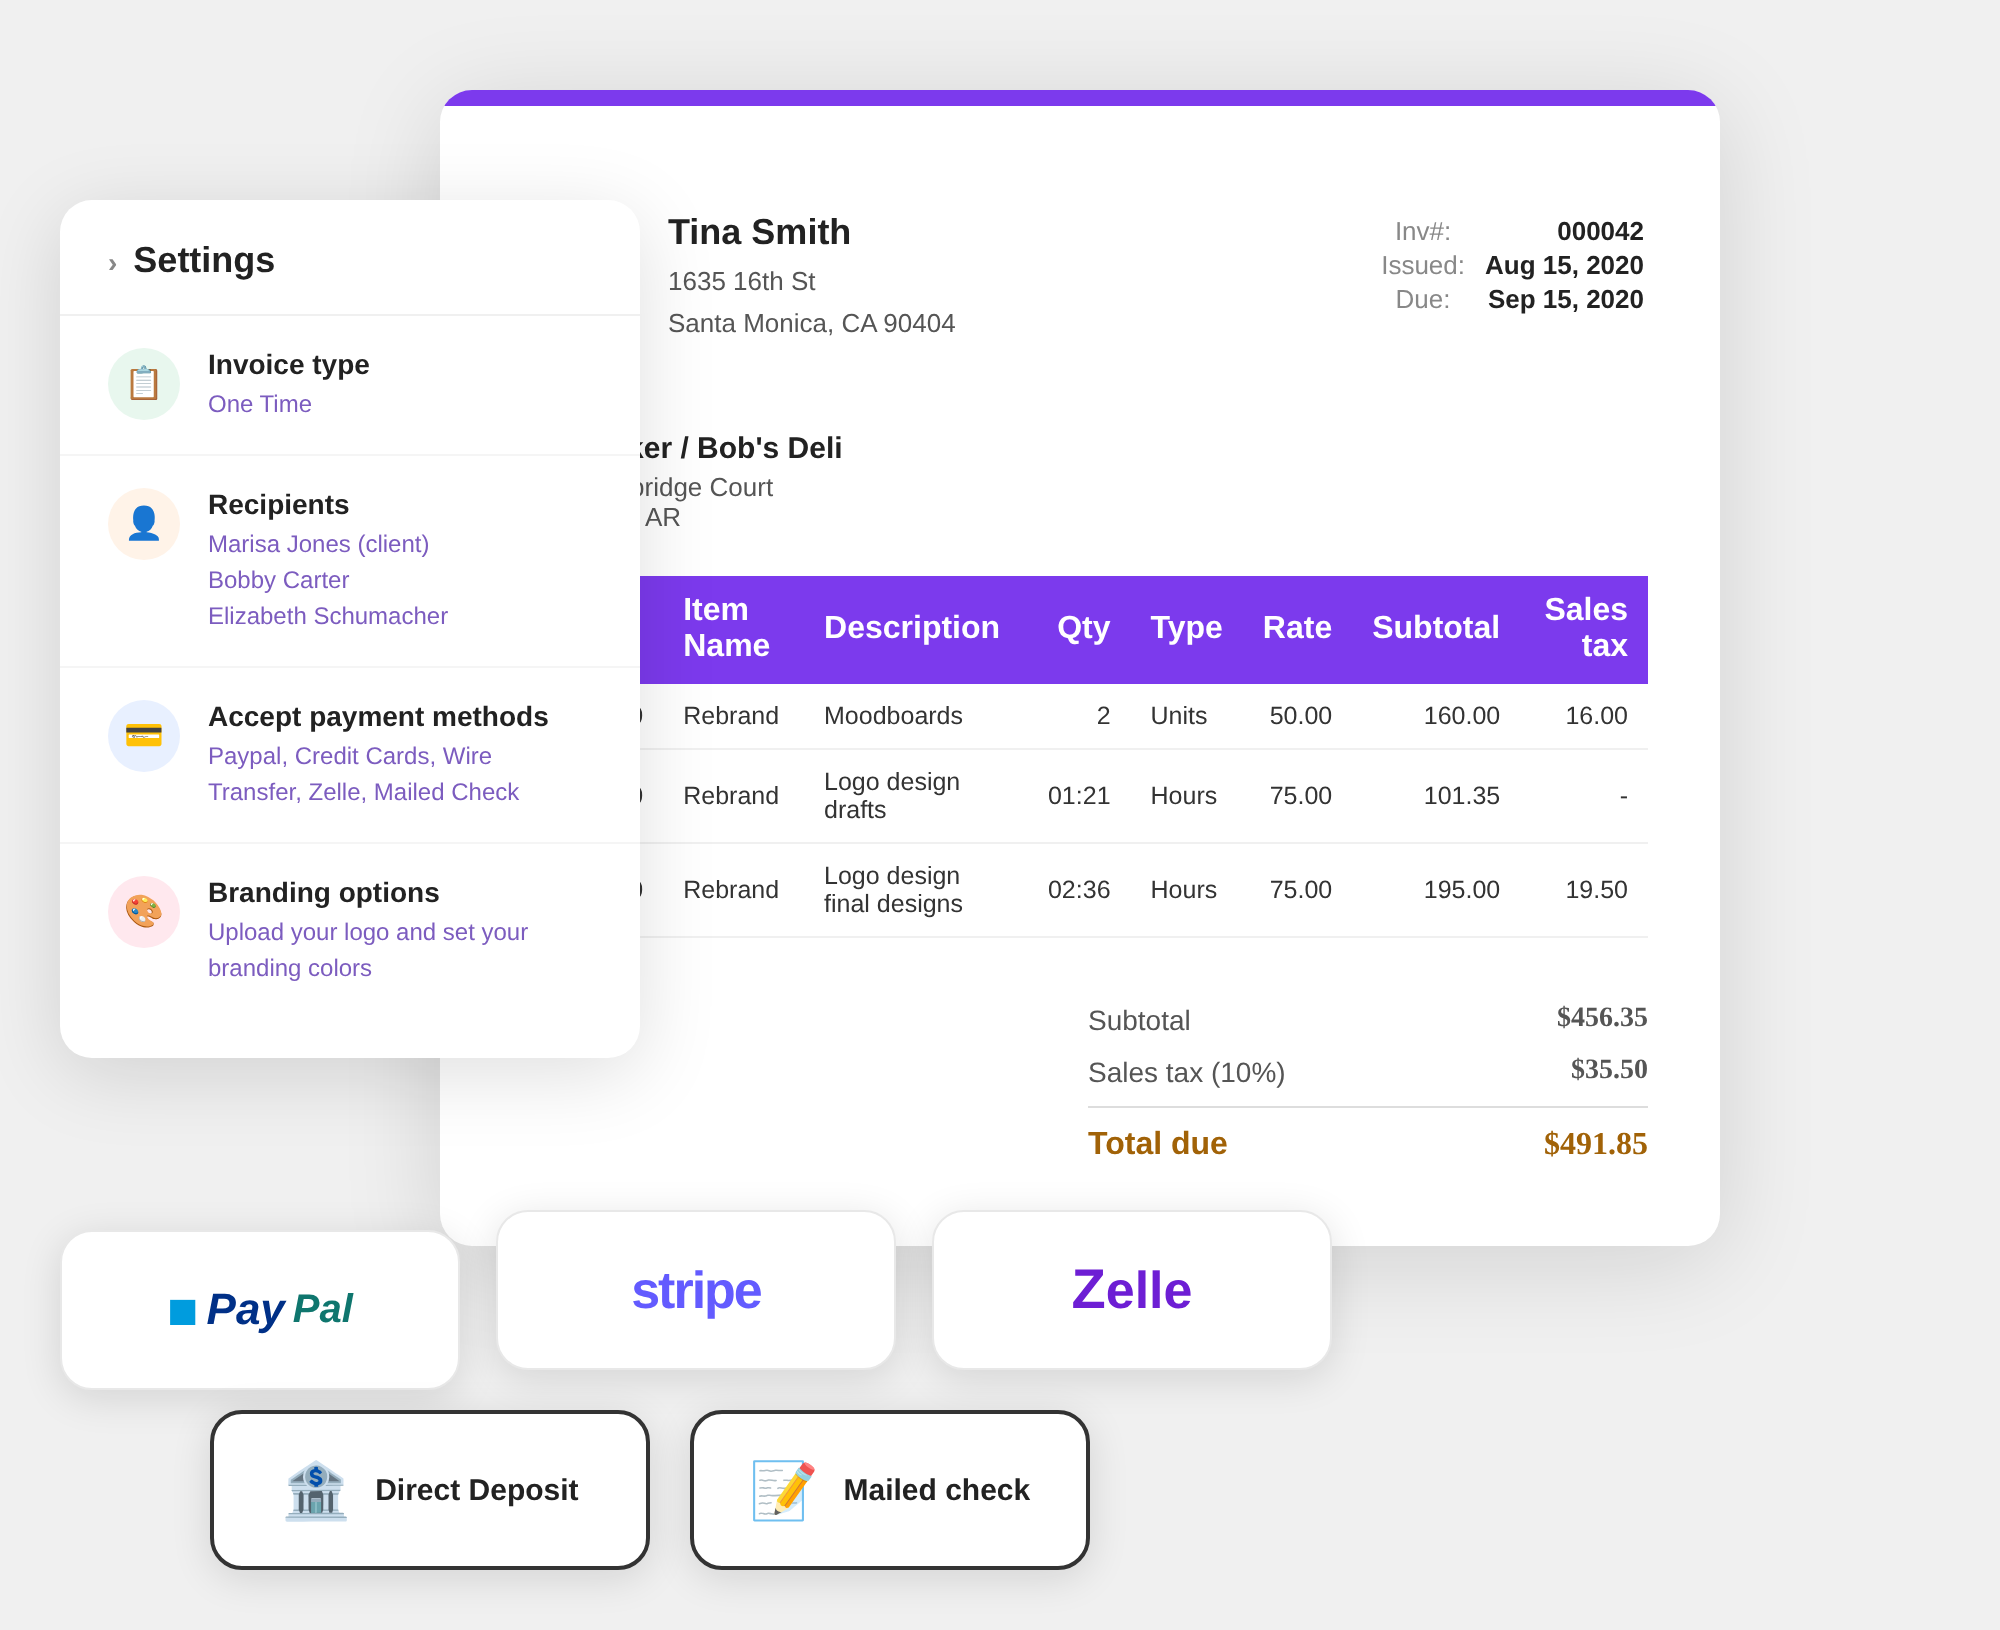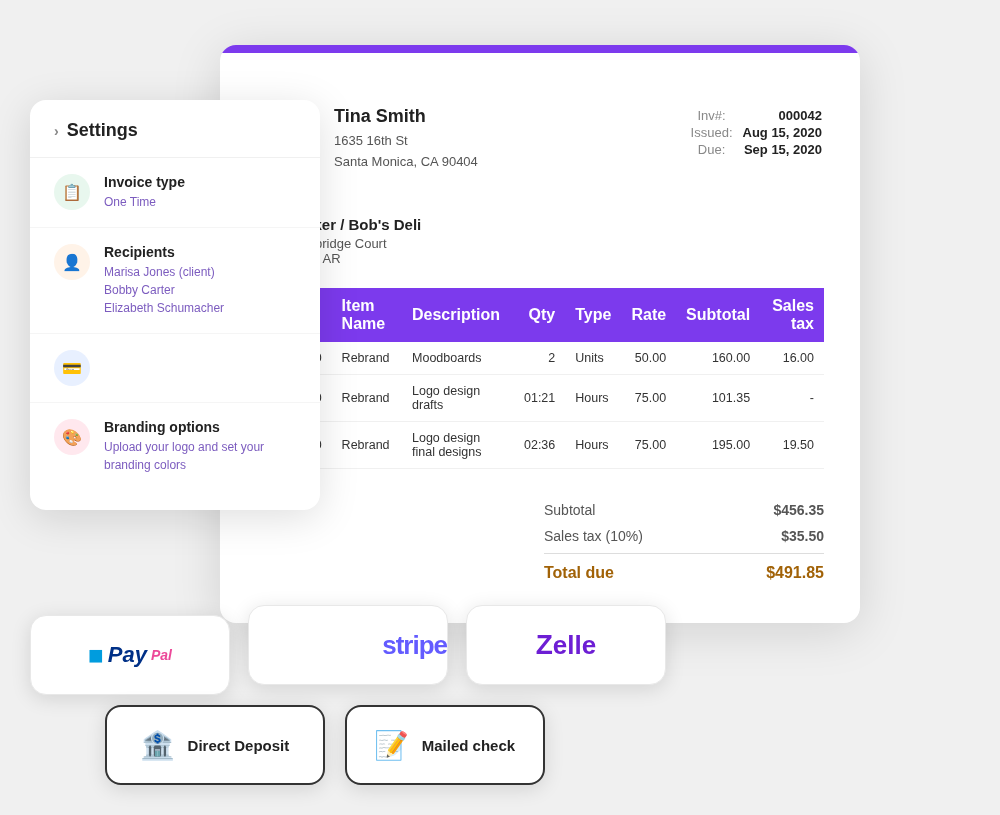--- a/index.html
+++ b/index.html
@@ -207,21 +207,21 @@
       color: #555;
     }
     .totals-row.total-due {
       font-size: 16px;
       font-weight: 700;
       color: #a16207;
       border-top: 1.5px solid #ddd;
       padding-top: 10px;
       margin-top: 4px;
     }
-    .totals-row span:last-child { font-weight: 600; }
+    .totals-row span:last-child { font-weight: 600; font-family: Liberation Serif, serif; }
 
     
     .payment-badge {
       position: absolute;
       background: #fff;
       border-radius: 16px;
       box-shadow: 0 4px 20px rgba(0,0,0,0.12);
       display: flex;
       align-items: center;
       justify-content: center;
@@ -234,21 +234,20 @@
       width: 200px;
       height: 80px;
       border: 1.5px solid #e8e8e8;
     }
     .stripe-badge {
       left: 248px;
       bottom: 130px;
       width: 200px;
       height: 80px;
       border: 1.5px solid #e8e8e8;
-      justify-content: flex-end;
     }
     .zelle-badge {
       left: 466px;
       bottom: 130px;
       width: 200px;
       height: 80px;
       border: 1.5px solid #e8e8e8;
     }
     .direct-deposit-badge {
       left: 105px;
@@ -312,20 +311,24 @@
     <div class="settings-item-content">
       <div class="settings-item-title">Recipients</div>
       <div class="settings-item-sub">
         Marisa Jones (client)<br>Bobby Carter<br>Elizabeth Schumacher
       </div>
     </div>
   </div>
 
   <div class="settings-item">
     <div class="icon-circle icon-blue">💳</div>
+    <div class="settings-item-content">
+      <div class="settings-item-title">Accept payment methods</div>
+      <div class="settings-item-sub">Paypal, Credit Cards, Wire Transfer, Zelle, Mailed Check</div>
+    </div>
   </div>
 
   <div class="settings-item">
     <div class="icon-circle icon-pink">🎨</div>
     <div class="settings-item-content">
       <div class="settings-item-title">Branding options</div>
       <div class="settings-item-sub">Upload your logo and set your branding colors</div>
     </div>
   </div>
 </div>
@@ -439,21 +442,21 @@
         </div>
       </div>
     </div>
   </div>
 </div>
 
 <div class="payment-badge paypal-badge">
   <div class="paypal-logo">
     <span style="color:#009cde;font-size:26px;font-weight:900;">■</span>
     <span style="color:#003087;font-size:22px;font-weight:700;font-style:italic;">Pay</span>
-      <span style="color:#ec4899;font-size:14px;font-weight:900;font-style:italic;">Pal</span>
+      <span style="color:#0f766e;font-size:20px;font-weight:900;font-style:italic;">Pal</span>
   </div>
 </div>
 
 <div class="payment-badge stripe-badge">
   <span class="stripe-logo">stripe</span>
 </div>
 
 <div class="payment-badge zelle-badge">
   <span class="zelle-logo"><span class="zelle-z">Z</span>elle</span>
 </div>

